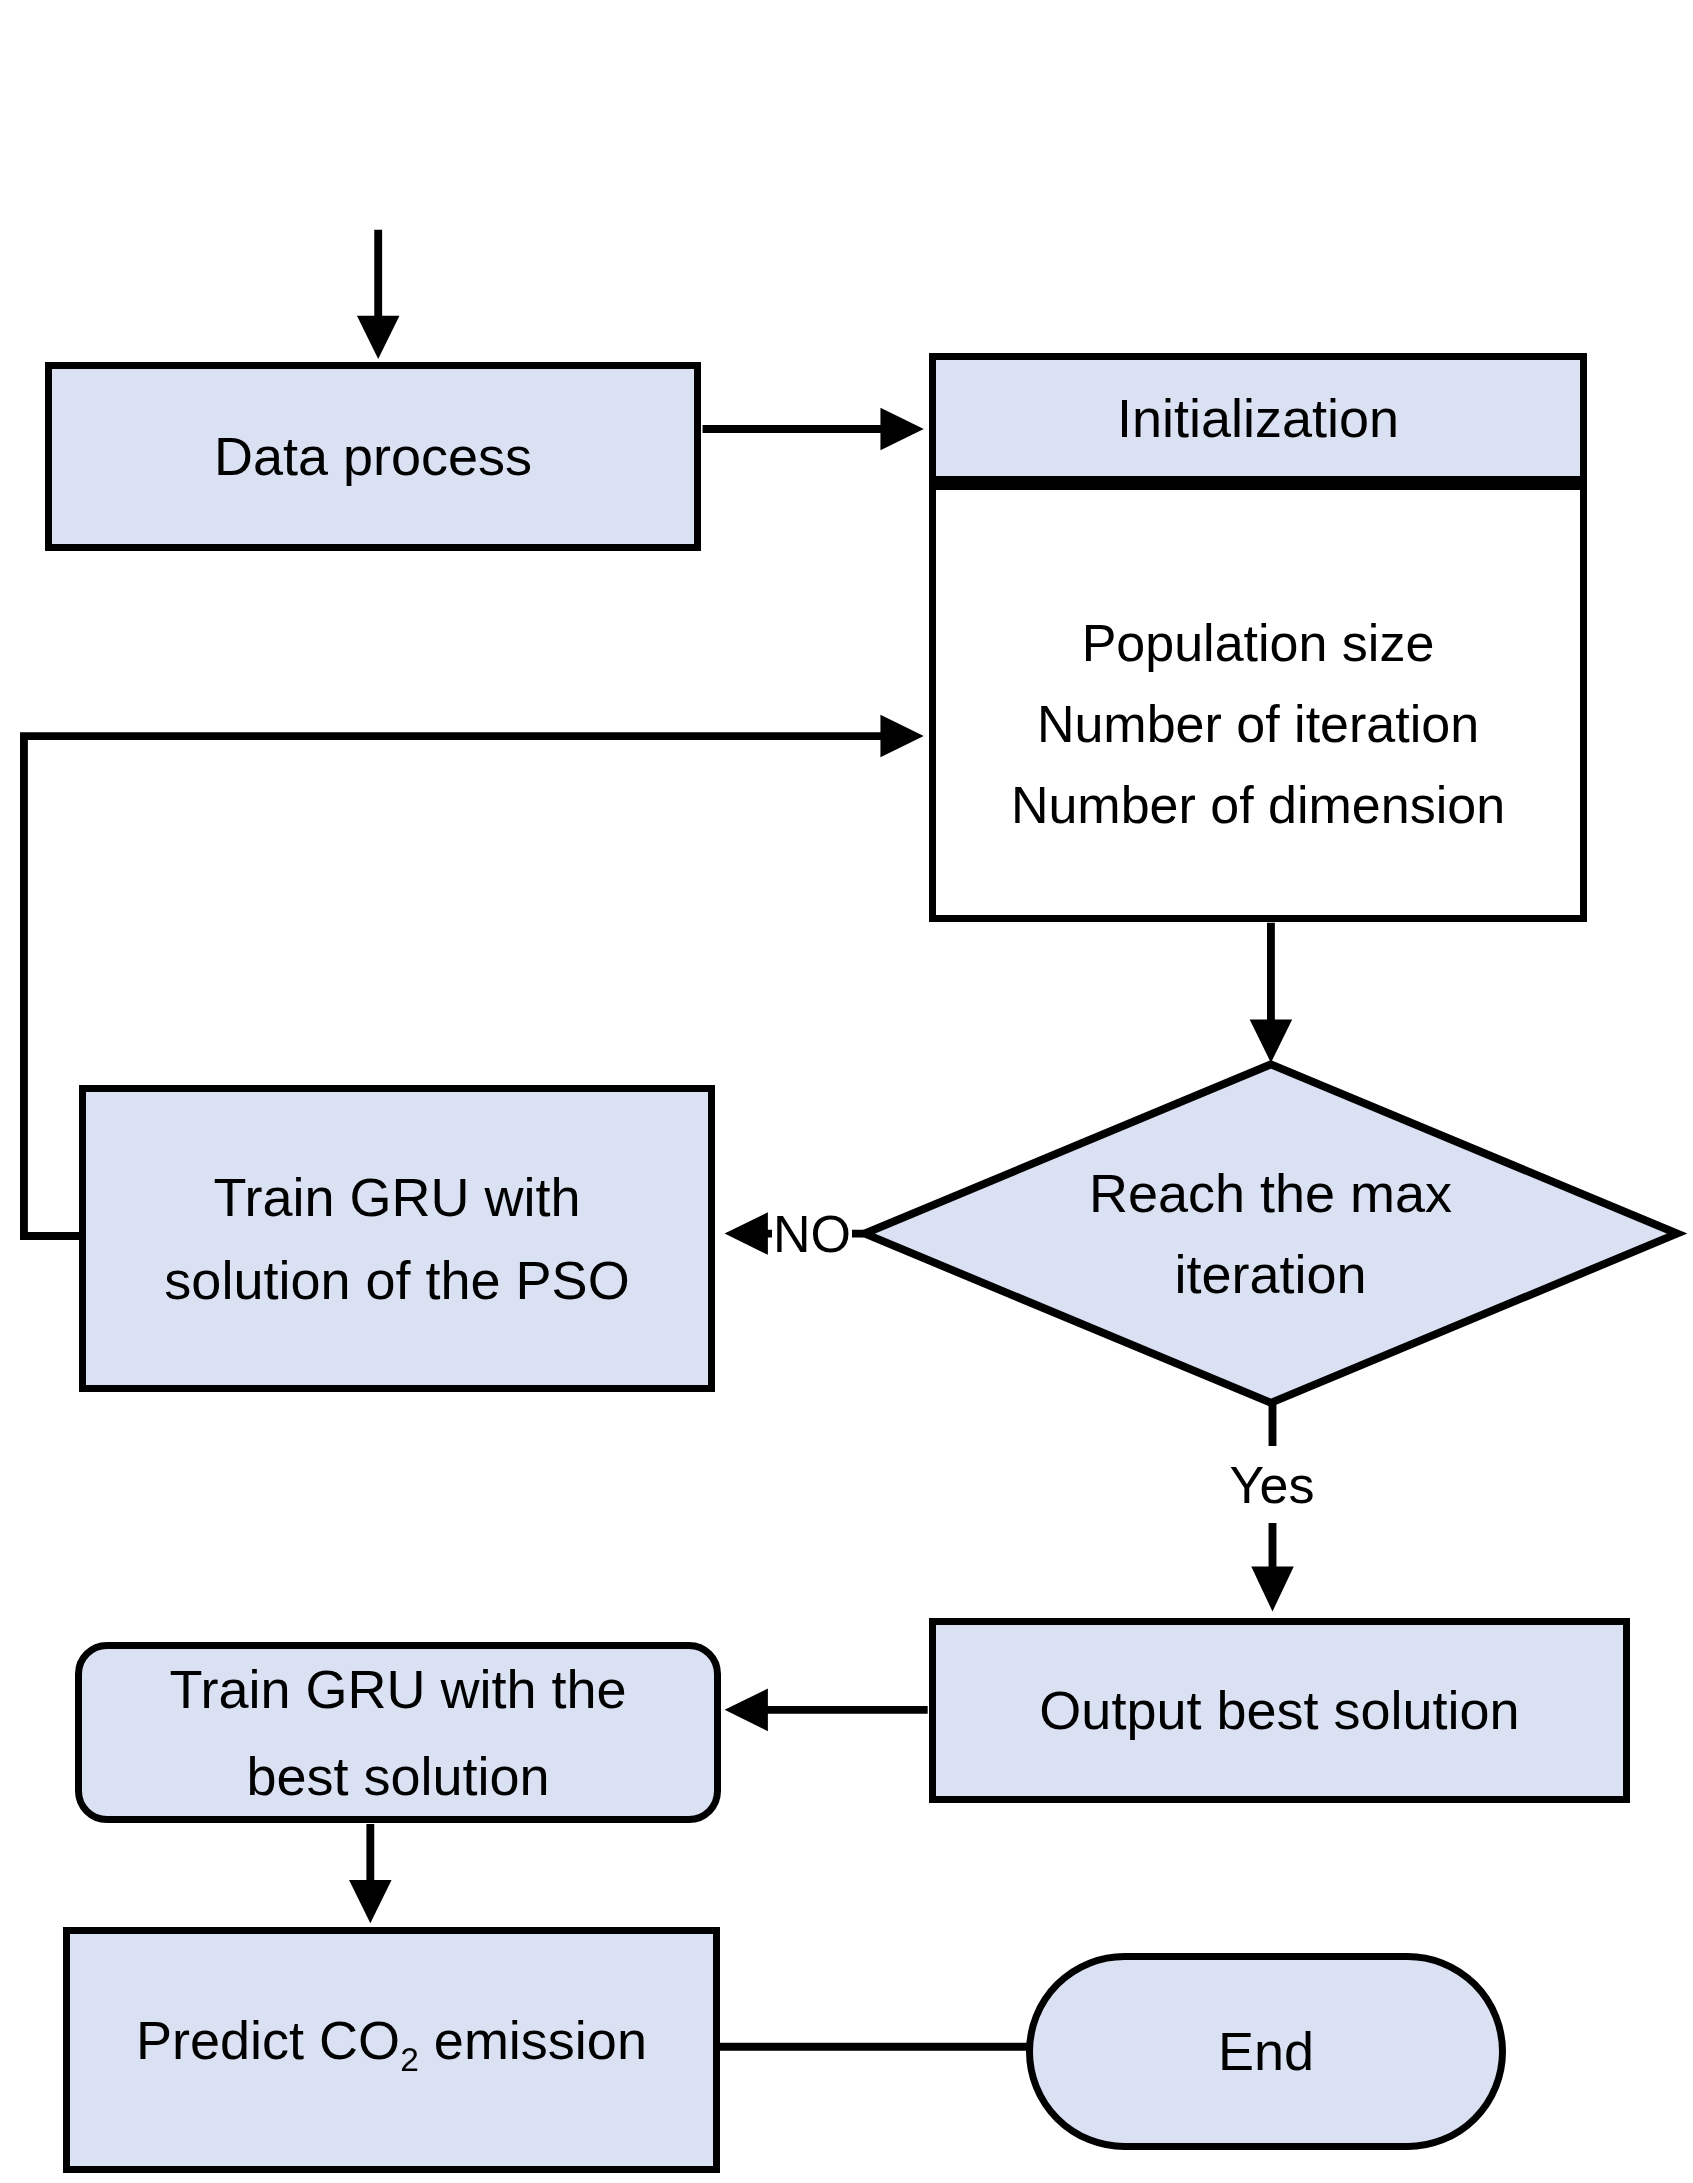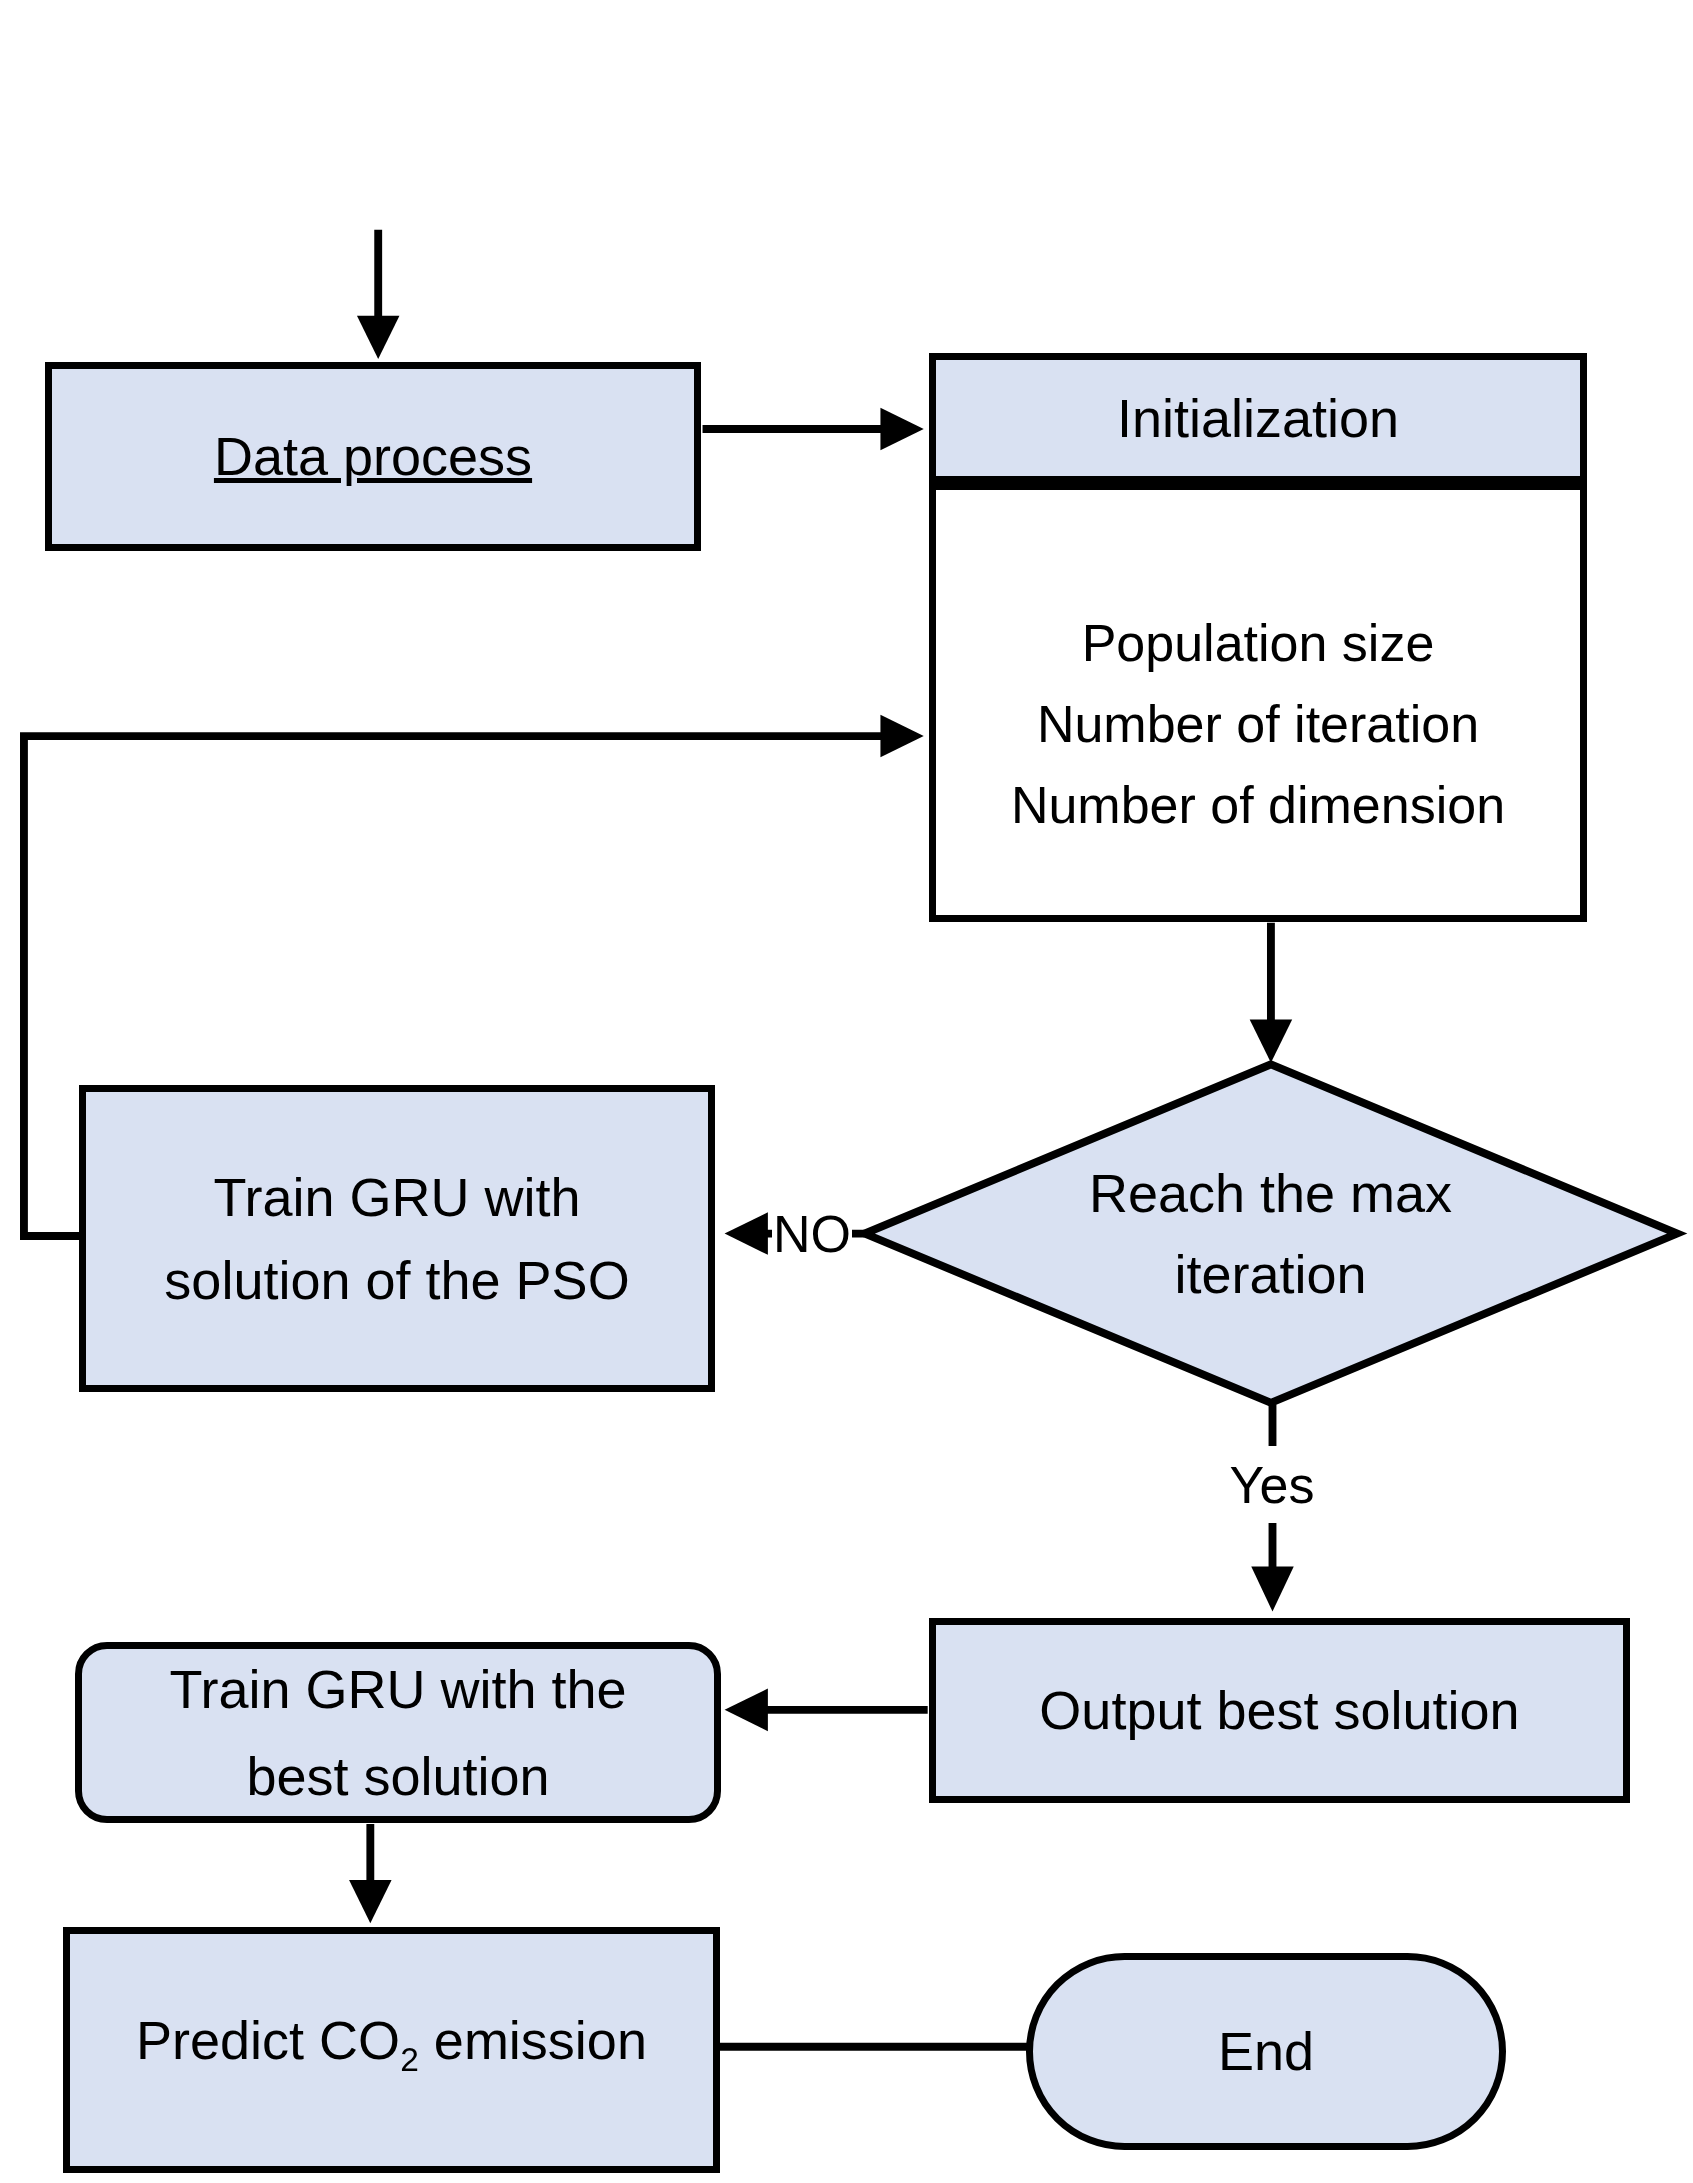--- a/index.html
+++ b/index.html
@@ -70,21 +70,21 @@
       <polygon points="1589,1990 1643,1990 1616,2047"></polygon>
       <polygon points="975,2145 975,2199 920,2172"></polygon>
       <polygon points="443,2388 497,2388 470,2443"></polygon>
       <polygon points="1335,2573 1335,2627 1392,2600"></polygon>
       <polygon points="1118,908 1118,962 1173,935"></polygon>
     </g>
     <polygon points="1614,1352 2130,1567 1614,1782 1098,1567" fill="#d9e1f2" stroke="#000000" stroke-width="10"></polygon>
   </svg>
 
 
-  <div class="node" style="left:45px;top:362px;width:656px;height:189px;text-decoration:underline;">
+  <div class="node" style="left:45px;top:362px;width:656px;height:189px;">
     <span>Data process</span>
   </div>
 
   <div class="node" style="left:929px;top:353px;width:658px;height:130px;">
     <span>Initialization</span>
   </div>
 
   <div class="node params" style="left:929px;top:483px;width:658px;height:439px;">
     <span class="line">Population size</span>
     <span class="line">Number of iteration</span>

